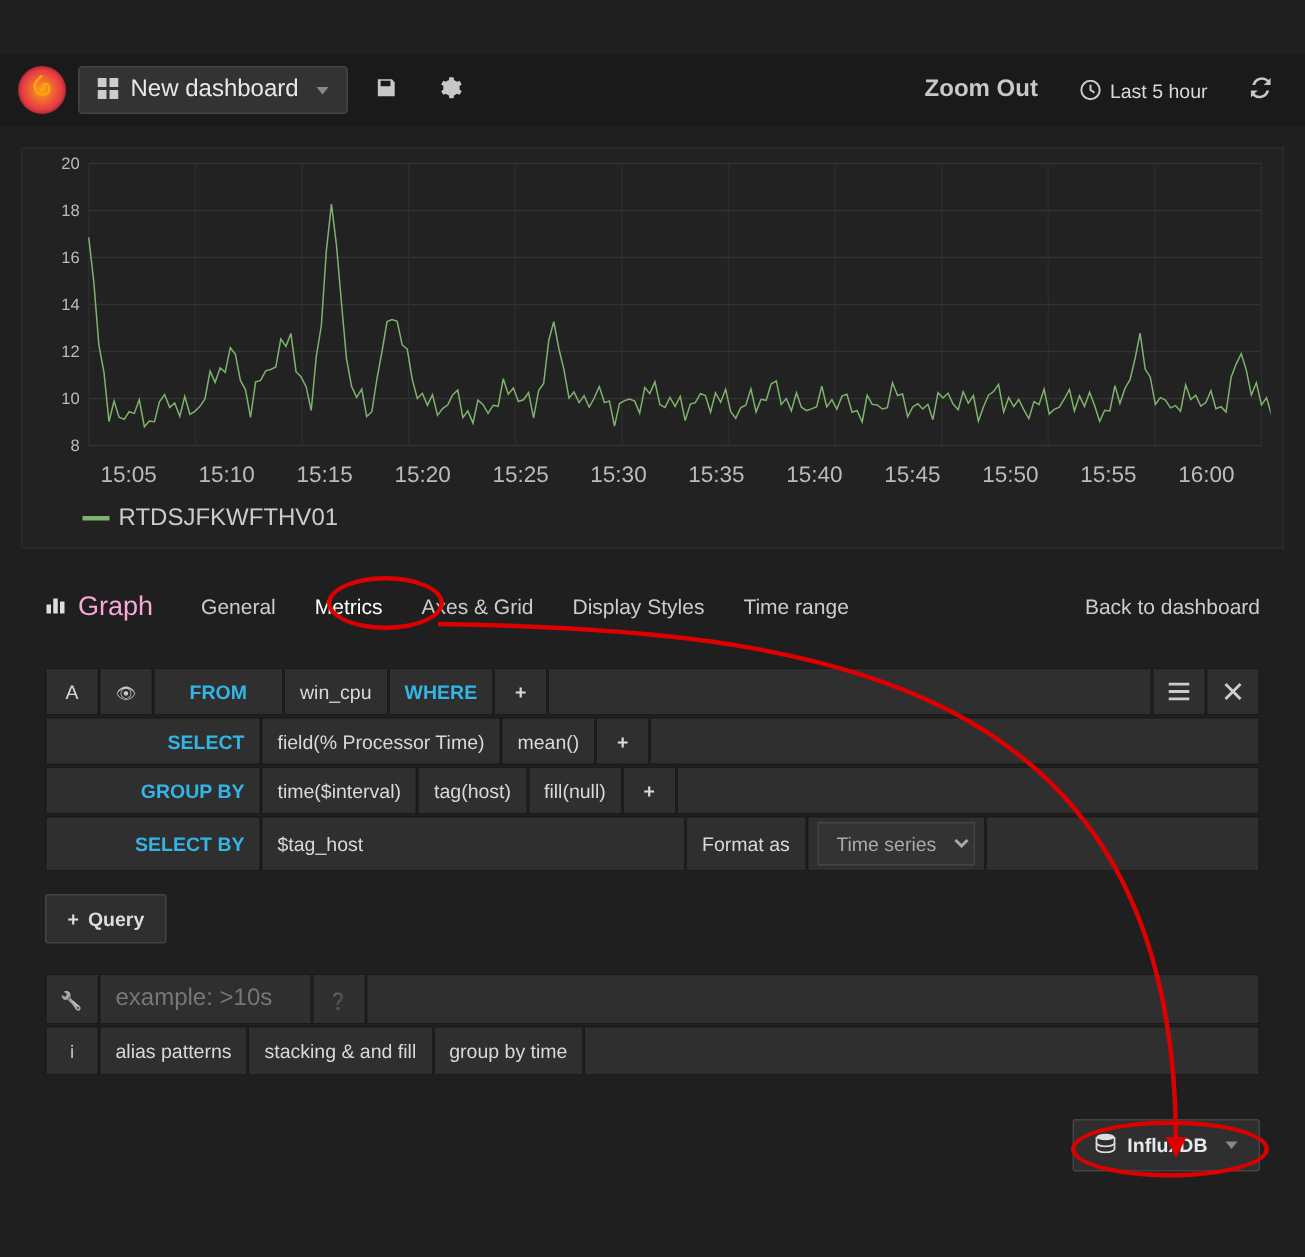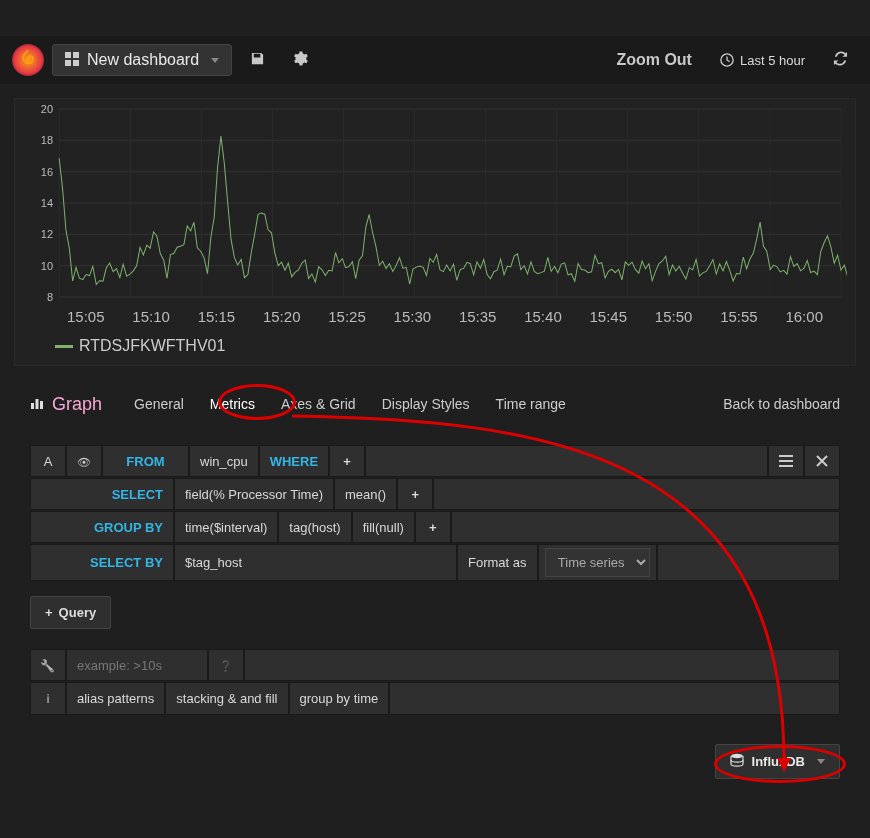--- a/index.html
+++ b/index.html
@@ -36,23 +36,23 @@
 .qcell.keyword { color: #33b5e5; font-weight: bold; }
 .qcell.label-col { justify-content: flex-end; width: 144px; }
 .qcell.small { width: 36px; justify-content: center; }
 .qcell.flex { flex: 1; }
 .qcell.plus { cursor: pointer; }
 .qcell.icon-cell { cursor: pointer; }
 .query-btn { display: inline-flex; align-items: center; gap: 6px; background: #2f2f2f; border: 1px solid #444; padding: 8px 14px; margin-top: 14px; cursor: pointer; color: #ddd; font-size: 13px; font-weight: bold; border-radius: 2px; }
 .plus-glyph { font-weight: bold; }
 .options-row { margin-top: 20px; }
 .options-row .qrow { margin-bottom: 1px; }
-.input-cell input { background: transparent; border: none; color: #a3a3a3; font-size: 13px; width: 120px; outline: none; }
+.input-cell input { background: transparent; border: none; color: #a3a3a3; font-size: 16px; width: 120px; outline: none; }
 .input-cell input::placeholder { color: #777; }
-.format-select { background: #333; border: 1px solid #444; color: #aaa; padding: 5px 8px; font-size: 13px; text-align: right; }
+.format-select { background: #333; border: 1px solid #444; color: #aaa; padding: 5px 8px; font-size: 13px; }
 .datasource-row { display: flex; justify-content: flex-end; padding: 20px 16px 16px 16px; }
 .datasource-btn { display: flex; align-items: center; gap: 8px; background: #2f2f2f; border: 1px solid #444; padding: 8px 14px; cursor: pointer; color: #e8e8e8; font-size: 13px; font-weight: bold; border-radius: 2px; }
 .db-icon { display: inline-block; }
 .annotation-circle { position: absolute; border: 3px solid #d00; border-radius: 50%; pointer-events: none; }
 .annotation-arrow { position: absolute; pointer-events: none; }
 svg.icon { fill: #c8c8c8; }
 .eye-icon::before { content: "👁"; font-size: 11px; color: #ccc; }
 .bars-icon svg { width: 14px; height: 14px; }
 .wrench::before { content: "🔧"; font-size: 12px; filter: grayscale(1); }
 .info::before { content: "ℹ"; font-size: 12px; color: #ccc; }

